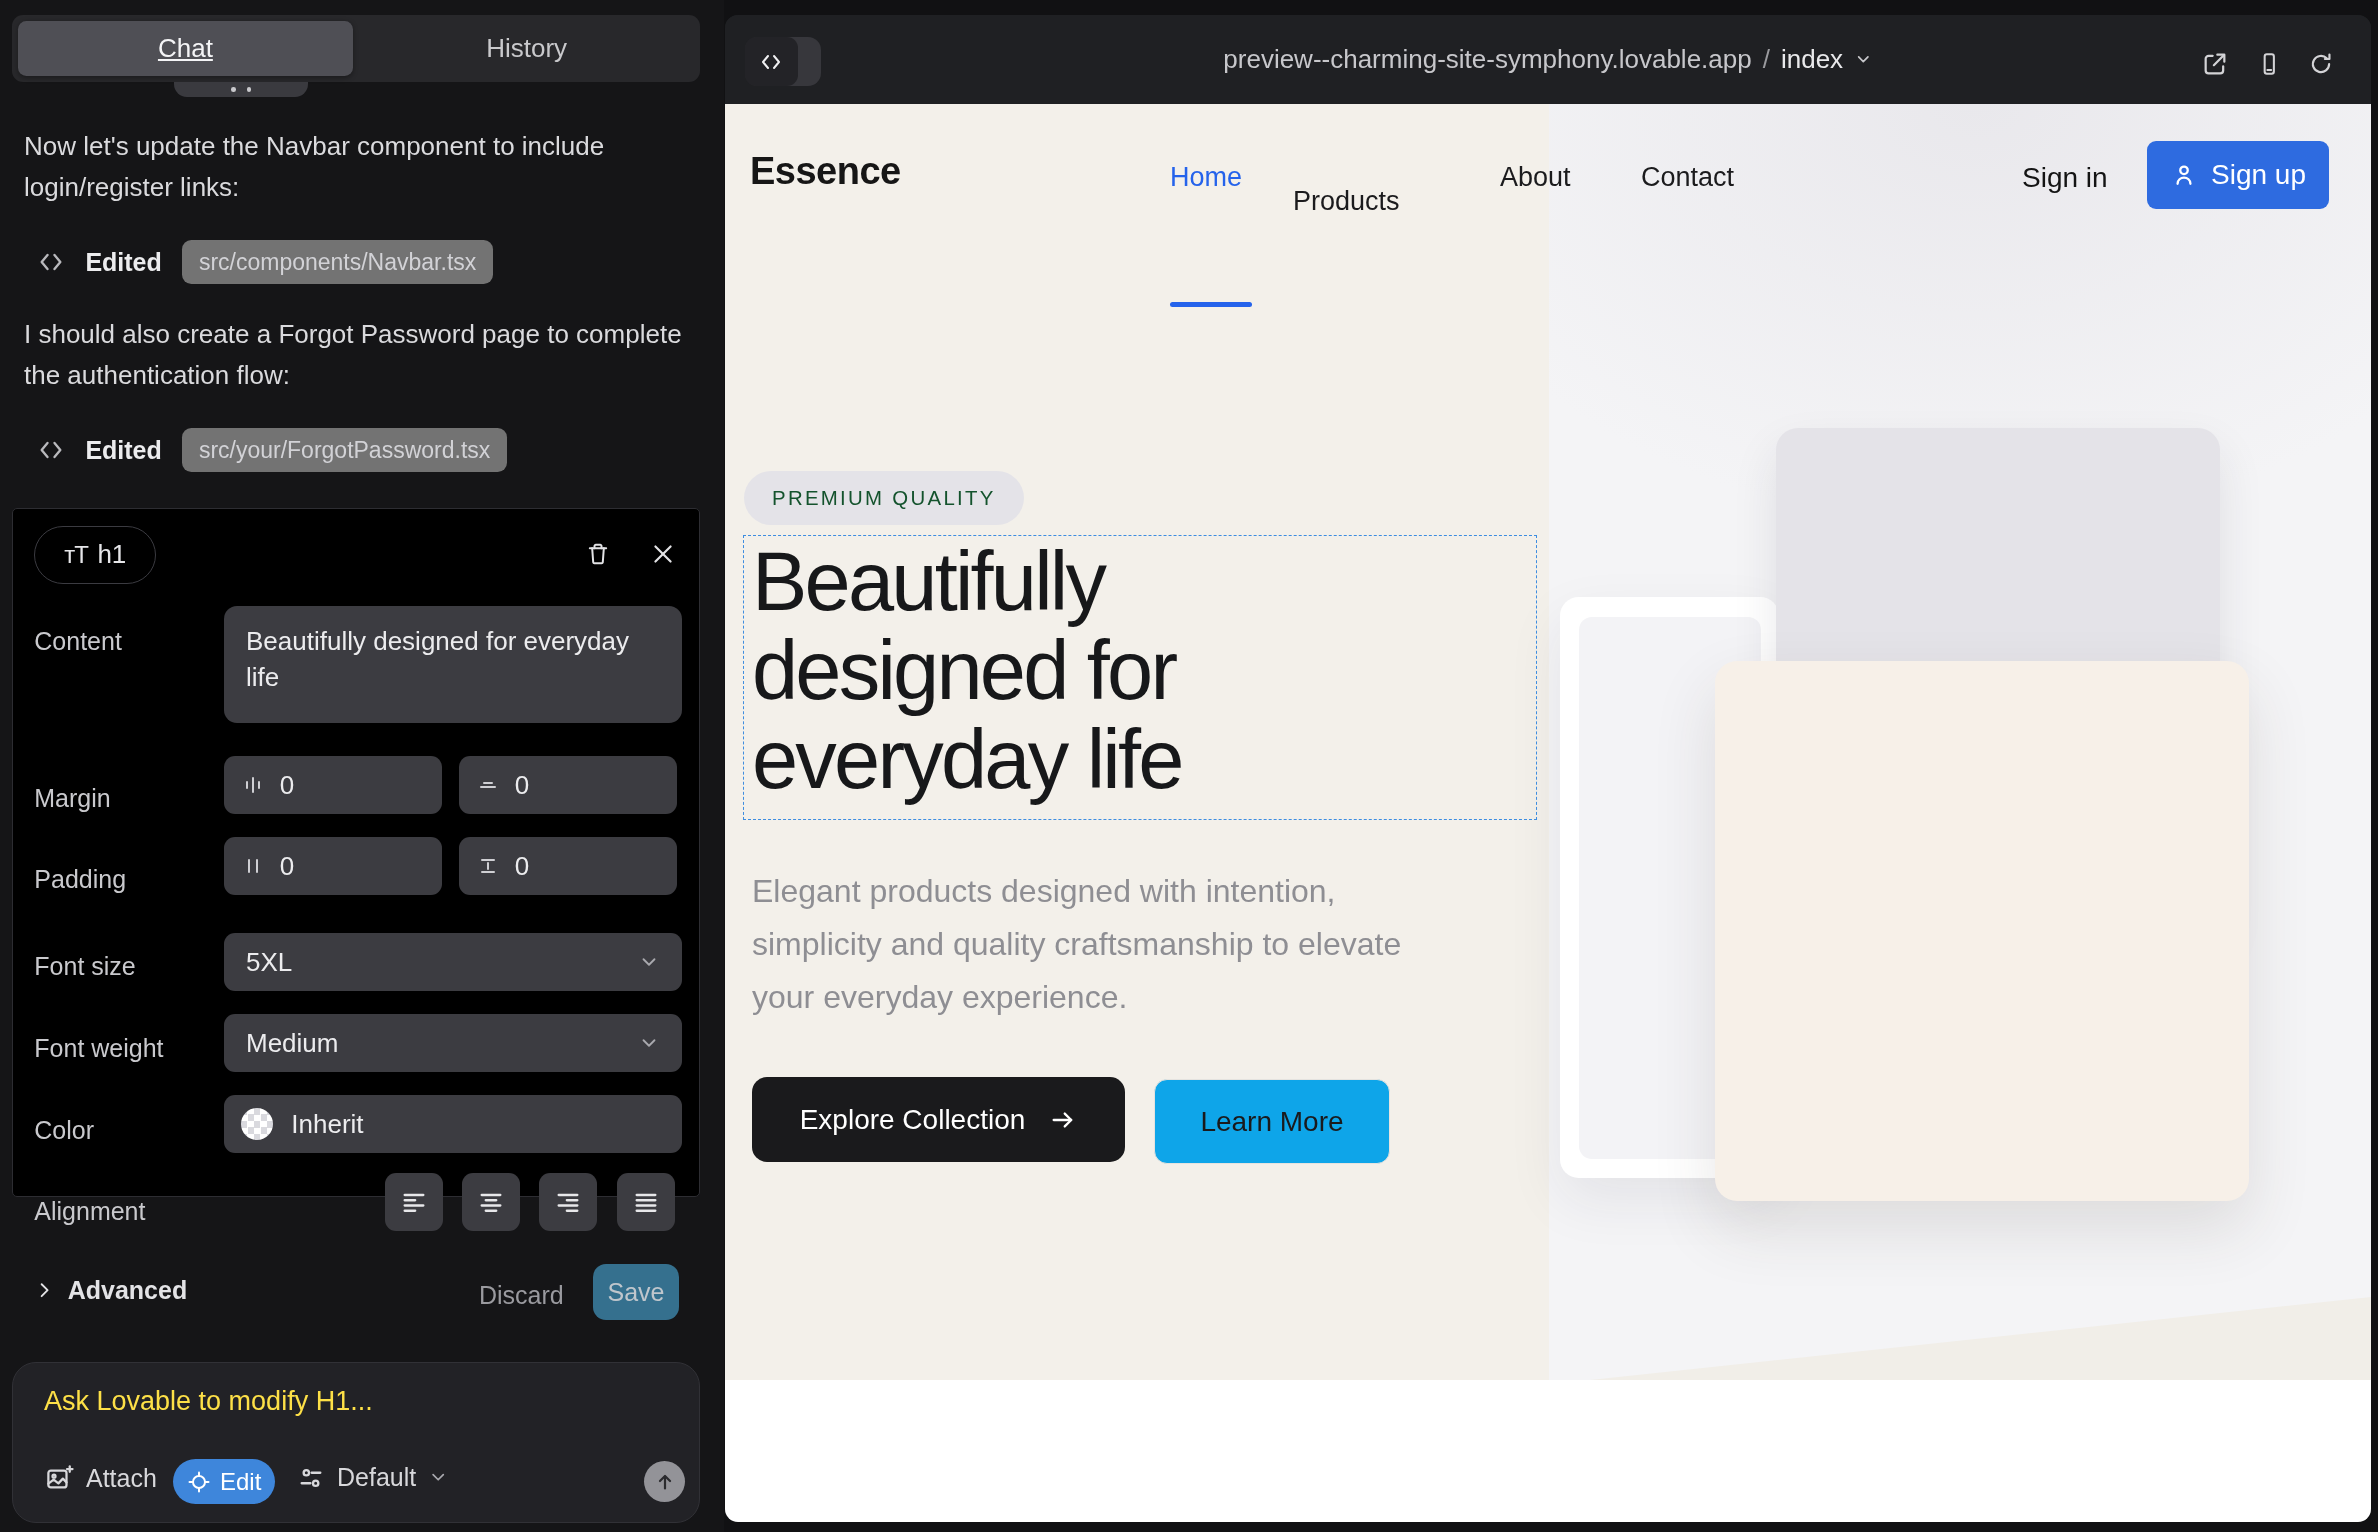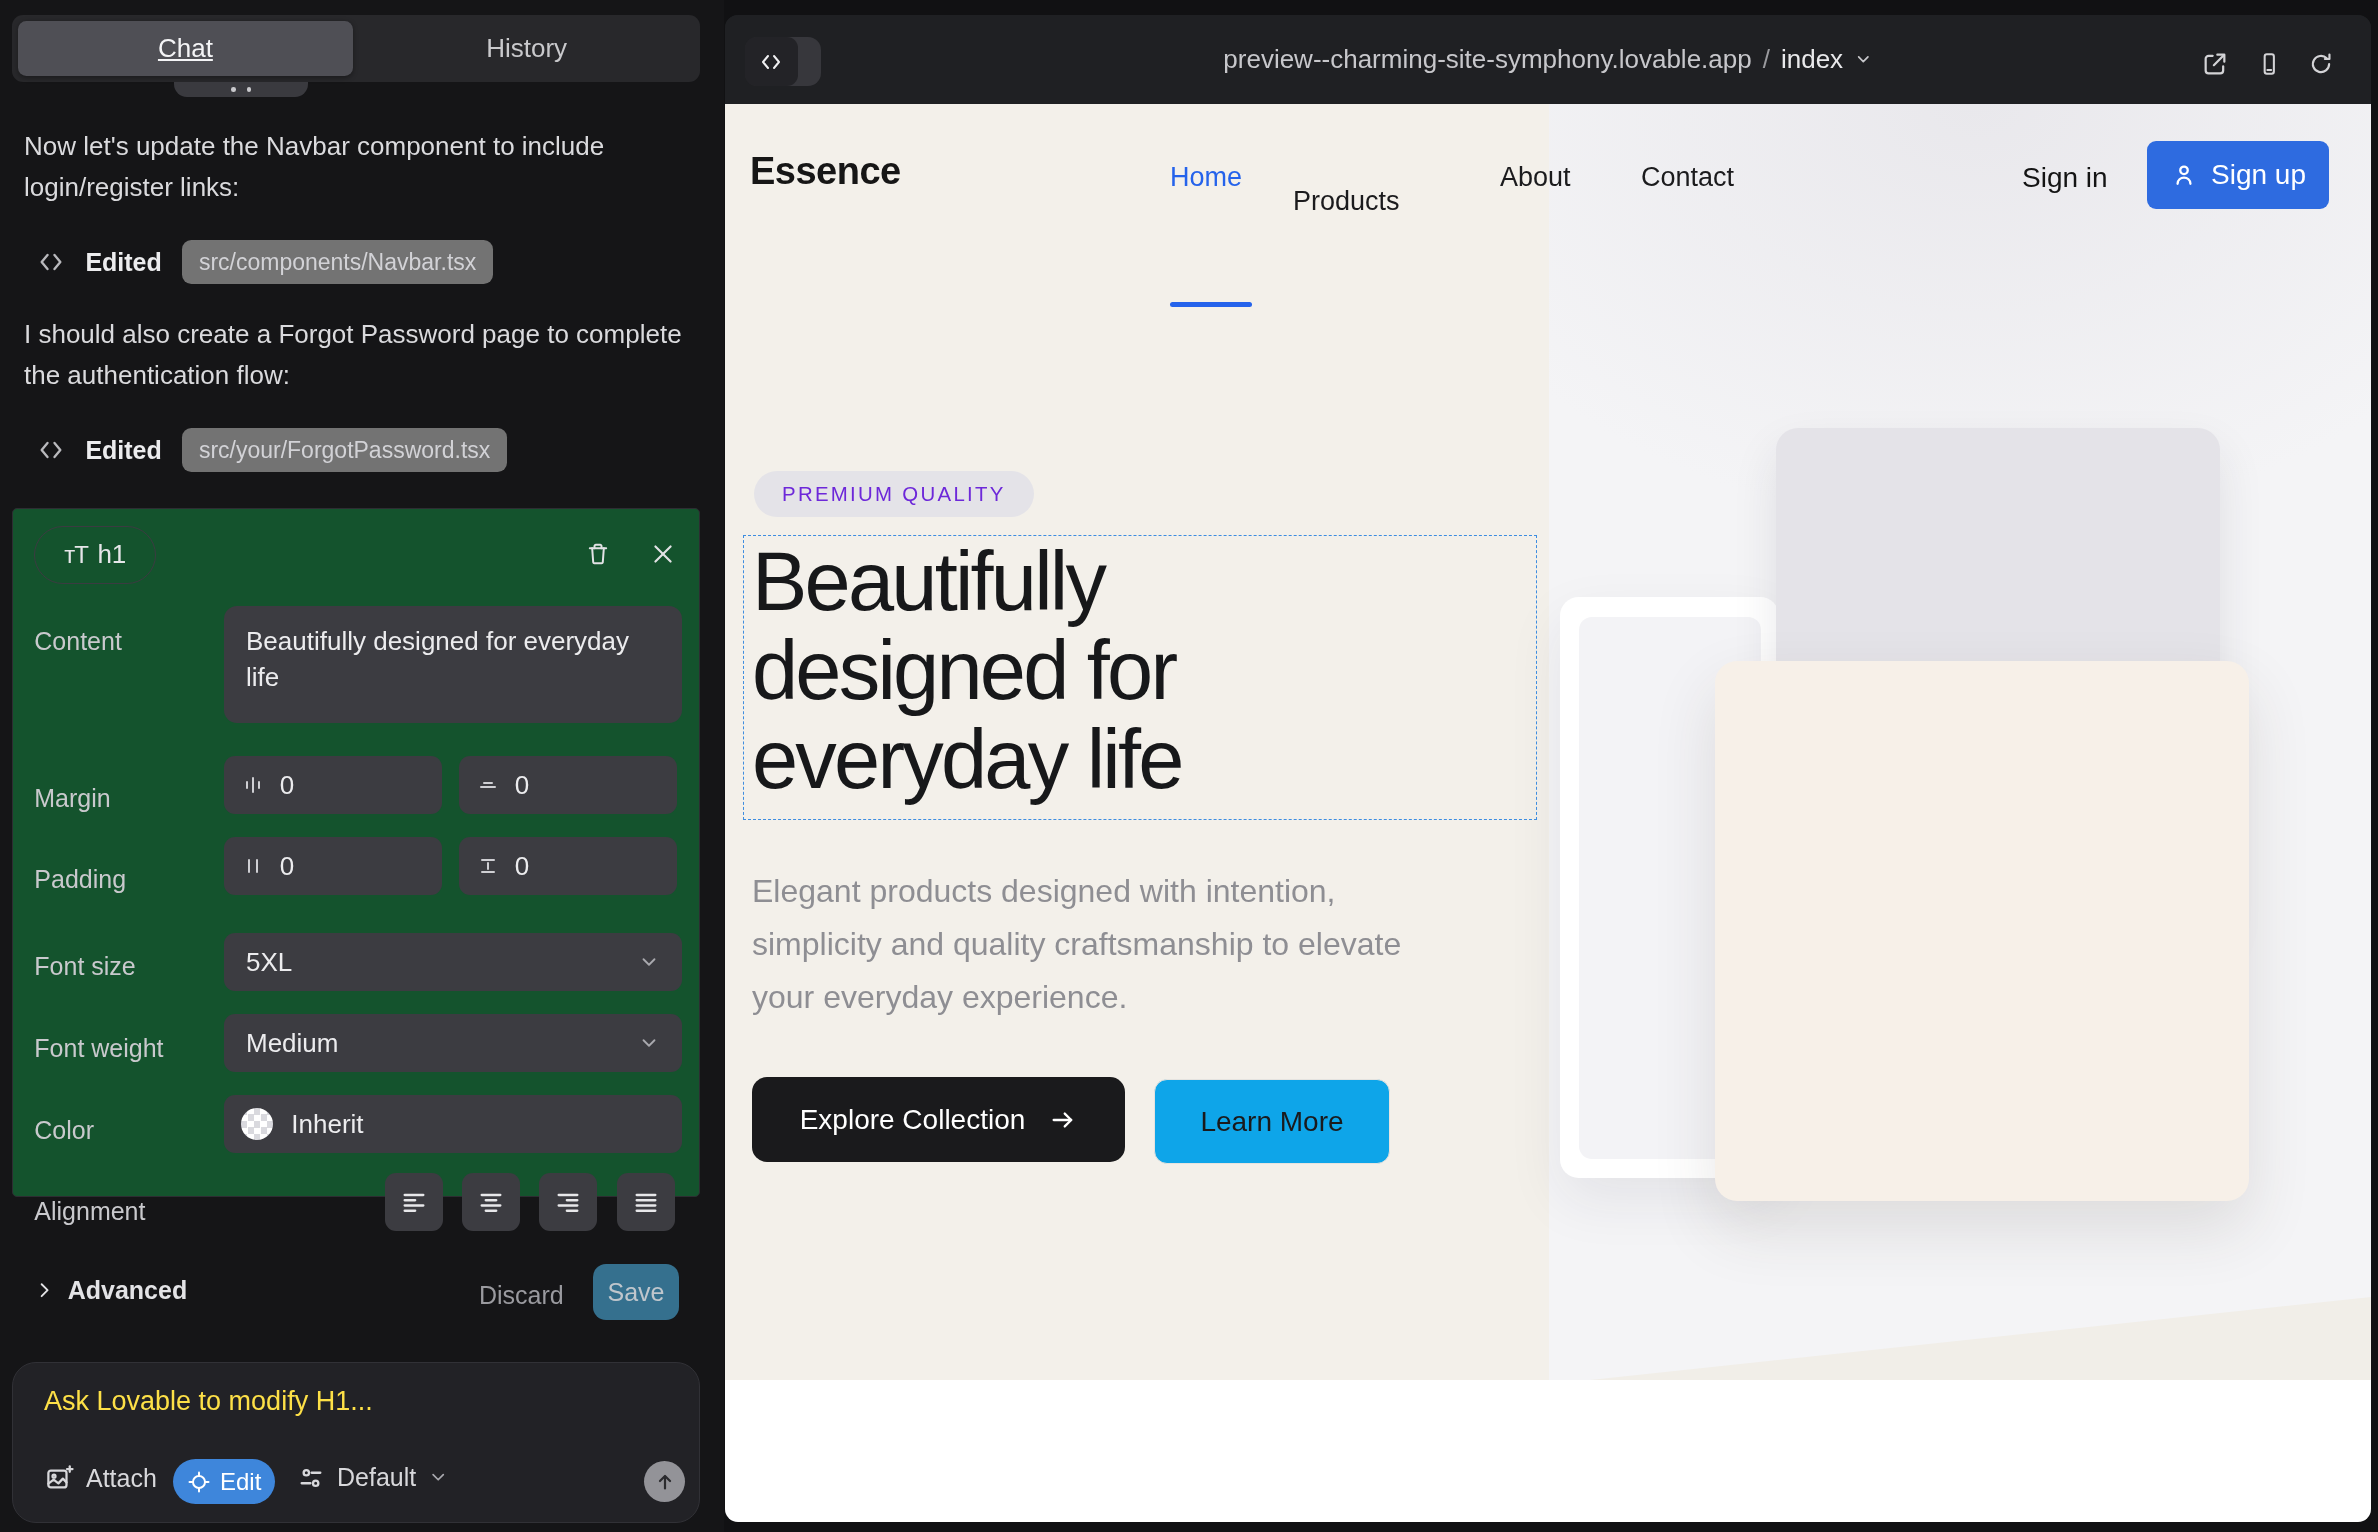--- a/index.html
+++ b/index.html
@@ -17,21 +17,21 @@
   .partial-pill i { width:4.6px; height:4.6px; border-radius:50%; background:#c9c9cd; }
 
   .msg { left:24px; width:662px; font-size:26px; line-height:41px; color:#dadadd; }
   .action-row { left:37px; height:46px; display:flex; align-items:center; gap:20.4px; color:#b9b9bd; }
   .action-row .lbl { font-size:25px; font-weight:bold; color:#ececee; }
   .chip { background:#737373; border-radius:9.3px; padding:8.3px 16.7px; font-size:23px; color:#d2d2d6; white-space:nowrap; }
   .icon { display:inline-flex; align-items:center; justify-content:center; }
   .icon svg { display:block; }
 
   
-  .panel { left:12px; top:508px; width:688px; height:689px; background:#14532d; border:0.9px solid #2d2d32; border-radius:5px; }
+  .panel { left:12px; top:508px; width:688px; height:689px; background:#000000; border:0.9px solid #2d2d32; border-radius:5px; }
   .panel .hpill { left:21.3px; top:16.7px; width:122px; height:58px; border:0.9px solid #3b3b41; border-radius:927px; display:flex; align-items:center; justify-content:center; gap:9.3px; color:#e6e6e9; font-size:26px; }
   .tT { font-size:24px; color:#e6e6e9; letter-spacing:-0.9px; }
   .iconbtn { width:41px; height:41px; display:flex; align-items:center; justify-content:center; color:#e2e2e5; }
   .flabel { left:21.3px; font-size:25px; color:#c9c9cd; }
   .field { background:#3c3c41; border-radius:11px; color:#ececee; font-size:26px; display:flex; align-items:center; }
   .textarea { left:211px; top:97px; width:458px; height:117px; border-radius:13px; padding:16.7px 22px; line-height:36px; display:block; }
   .numfield { height:58px; padding:0 16.7px; gap:15px; color:#ececee; }
   .numfield .nicon { color:#cfcfd3; }
   .select { height:58px; padding:0 22px; justify-content:space-between; }
   .select .chev { color:#a9a9ae; }
@@ -69,21 +69,21 @@
   .wedge { left:824px; top:1193px; width:822px; height:83px; background:#f1eee8;
     clip-path:polygon(5% 100%, 100% 0, 100% 100%); }
 
   .logo { left:25px; top:46px; font-size:38px; font-weight:bold; color:#161616; letter-spacing:-0.5px; }
   .navlink { top:58px; font-size:27px; color:#1b1b1d; }
   .navlink.active { color:#2563eb; }
   .nav-underline { top:198px; height:4.6px; background:#2563eb; border-radius:2.8px; }
   .signin { left:1297px; top:58px; font-size:28px; color:#141414; }
   .signup { left:1422px; top:37px; width:182px; height:68px; background:#2e6be0; border-radius:9px; display:flex; align-items:center; justify-content:center; gap:13px; color:#ffffff; font-size:28px; }
 
-  .badge { left:29px; top:367px; height:46px; padding:0 28px; background:#e4e3e8; border-radius:927px; display:flex; align-items:center; color:#6d28d9; font-size:20.4px; letter-spacing:2.3px; }
+  .badge { left:19px; top:367px; height:54px; padding:0 28px; background:#e4e3e8; border-radius:927px; display:flex; align-items:center; color:#14532d; font-size:20.4px; letter-spacing:2.3px; }
   .selection { left:17.6px; top:431px; width:794px; height:285px; border:1.9px dashed #3d8de0; }
   .h1 { left:27px; top:433px; width:779px; font-size:83px; line-height:89px; font-weight:500; color:#17181a; letter-spacing:-2.8px; }
   .desc { left:27px; top:761px; width:668px; font-size:32px; line-height:53px; color:#8e8e93; }
   .cta-primary { left:27px; top:973px; width:373px; height:85px; background:#1a1a1c; border-radius:15px; display:flex; align-items:center; justify-content:center; gap:24px; color:#ffffff; font-size:28px; }
   .cta-secondary { left:429px; top:975px; width:236px; height:85px; background:#0ea5e9; border:1.9px solid #e5e3df; border-radius:13px; display:flex; align-items:center; justify-content:center; color:#1a1a1c; font-size:28px; }
 
   .card-white { left:835px; top:493px; width:219px; height:581px; background:#ffffff; border-radius:18.6px; box-shadow:0 22px 56px rgba(40,40,60,.08); }
   .card-white-inner { left:18.6px; top:19.5px; width:182px; height:542px; background:#f3f3f6; border-radius:13px; }
   .card-gray { left:1051px; top:324px; width:444px; height:505px; background:#e4e3e8; border-radius:22px; box-shadow:0 22px 46px rgba(40,40,60,.10); }
   .card-cream { left:990px; top:557px; width:534px; height:540px; background:#f7f0e8; border-radius:22px; box-shadow:0 28px 65px rgba(60,50,40,.12); }

